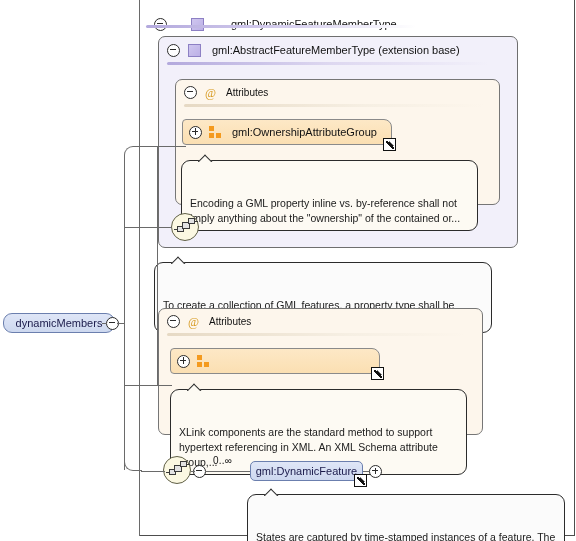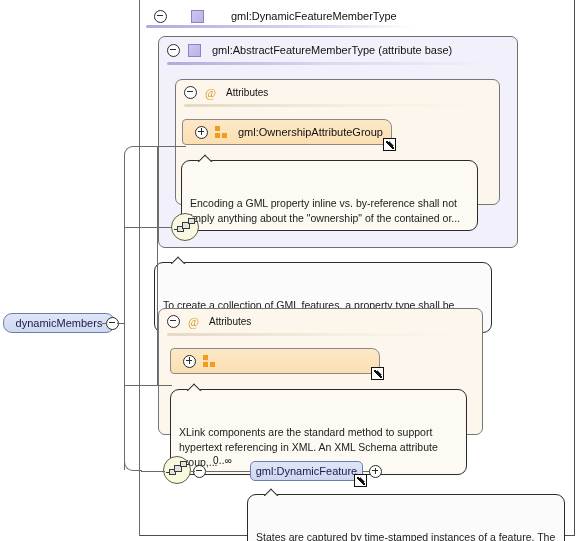--- a/index.html
+++ b/index.html
@@ -134,21 +134,21 @@
   
   .group-node {
     position: absolute;
     box-sizing: border-box;
     height: 26px;
     background: linear-gradient(180deg,#fde8c6 0%, #fbdfb2 100%);
     border: 1.5px solid #8a8a8a;
     border-radius: 4px 8px 4px 4px;
     display: flex;
     align-items: center;
-    padding-left: 12px;
+    padding-left: 6px;
   }
   #group-ownership { left: 182px; top: 119px; width: 210px; }
   #group-association { left: 170px; top: 348px; width: 210px; }
 
   .grp-icon {
     position: relative;
     width: 13px; height: 12px;
     margin-left: 7px;
     flex: 0 0 auto;
   }
@@ -316,33 +316,33 @@
   
   .wire-toggle { position: absolute; }
 </style>
 </head>
 <body>
 
 <div id="diagram-root">
 
   <div id="diagram-frame"></div>
 
-  <div class="type-header" style="left:146px; top:3px; width:280px;gap:16px;">
+  <div class="type-header" style="left:146px; top:11px; width:280px;gap:16px;">
     <span class="toggle"></span>
     <span class="ct-icon"></span>
     <span class="type-label">gml:DynamicFeatureMemberType</span>
   </div>
   <div class="type-underline" style="left:146px; top:25px; width:270px;
               background:linear-gradient(90deg,#b3a9dd 0%, #d8d1ef 55%, #ffffff 100%);"></div>
 
   <div class="type-box" id="base-type-box">
     <div class="type-header" style="width:330px;">
       <span class="toggle"></span>
       <span class="ct-icon"></span>
-      <span class="type-label">gml:AbstractFeatureMemberType (attribute base)</span>
+      <span class="type-label">gml:AbstractFeatureMemberType (extension base)</span>
     </div>
     <div class="type-underline" style="left:8px; top:25px; width:322px;
                 background:linear-gradient(90deg,#b3a9dd 0%, #ddd7f0 50%, #f2f0fa 100%);"></div>
   </div>
 
   <div class="attr-box" id="attr-box-1">
     <div class="attr-header" style="width:300px;">
       <span class="toggle"></span>
       <span class="at-icon">@</span>
       <span class="attr-label">Attributes</span>

